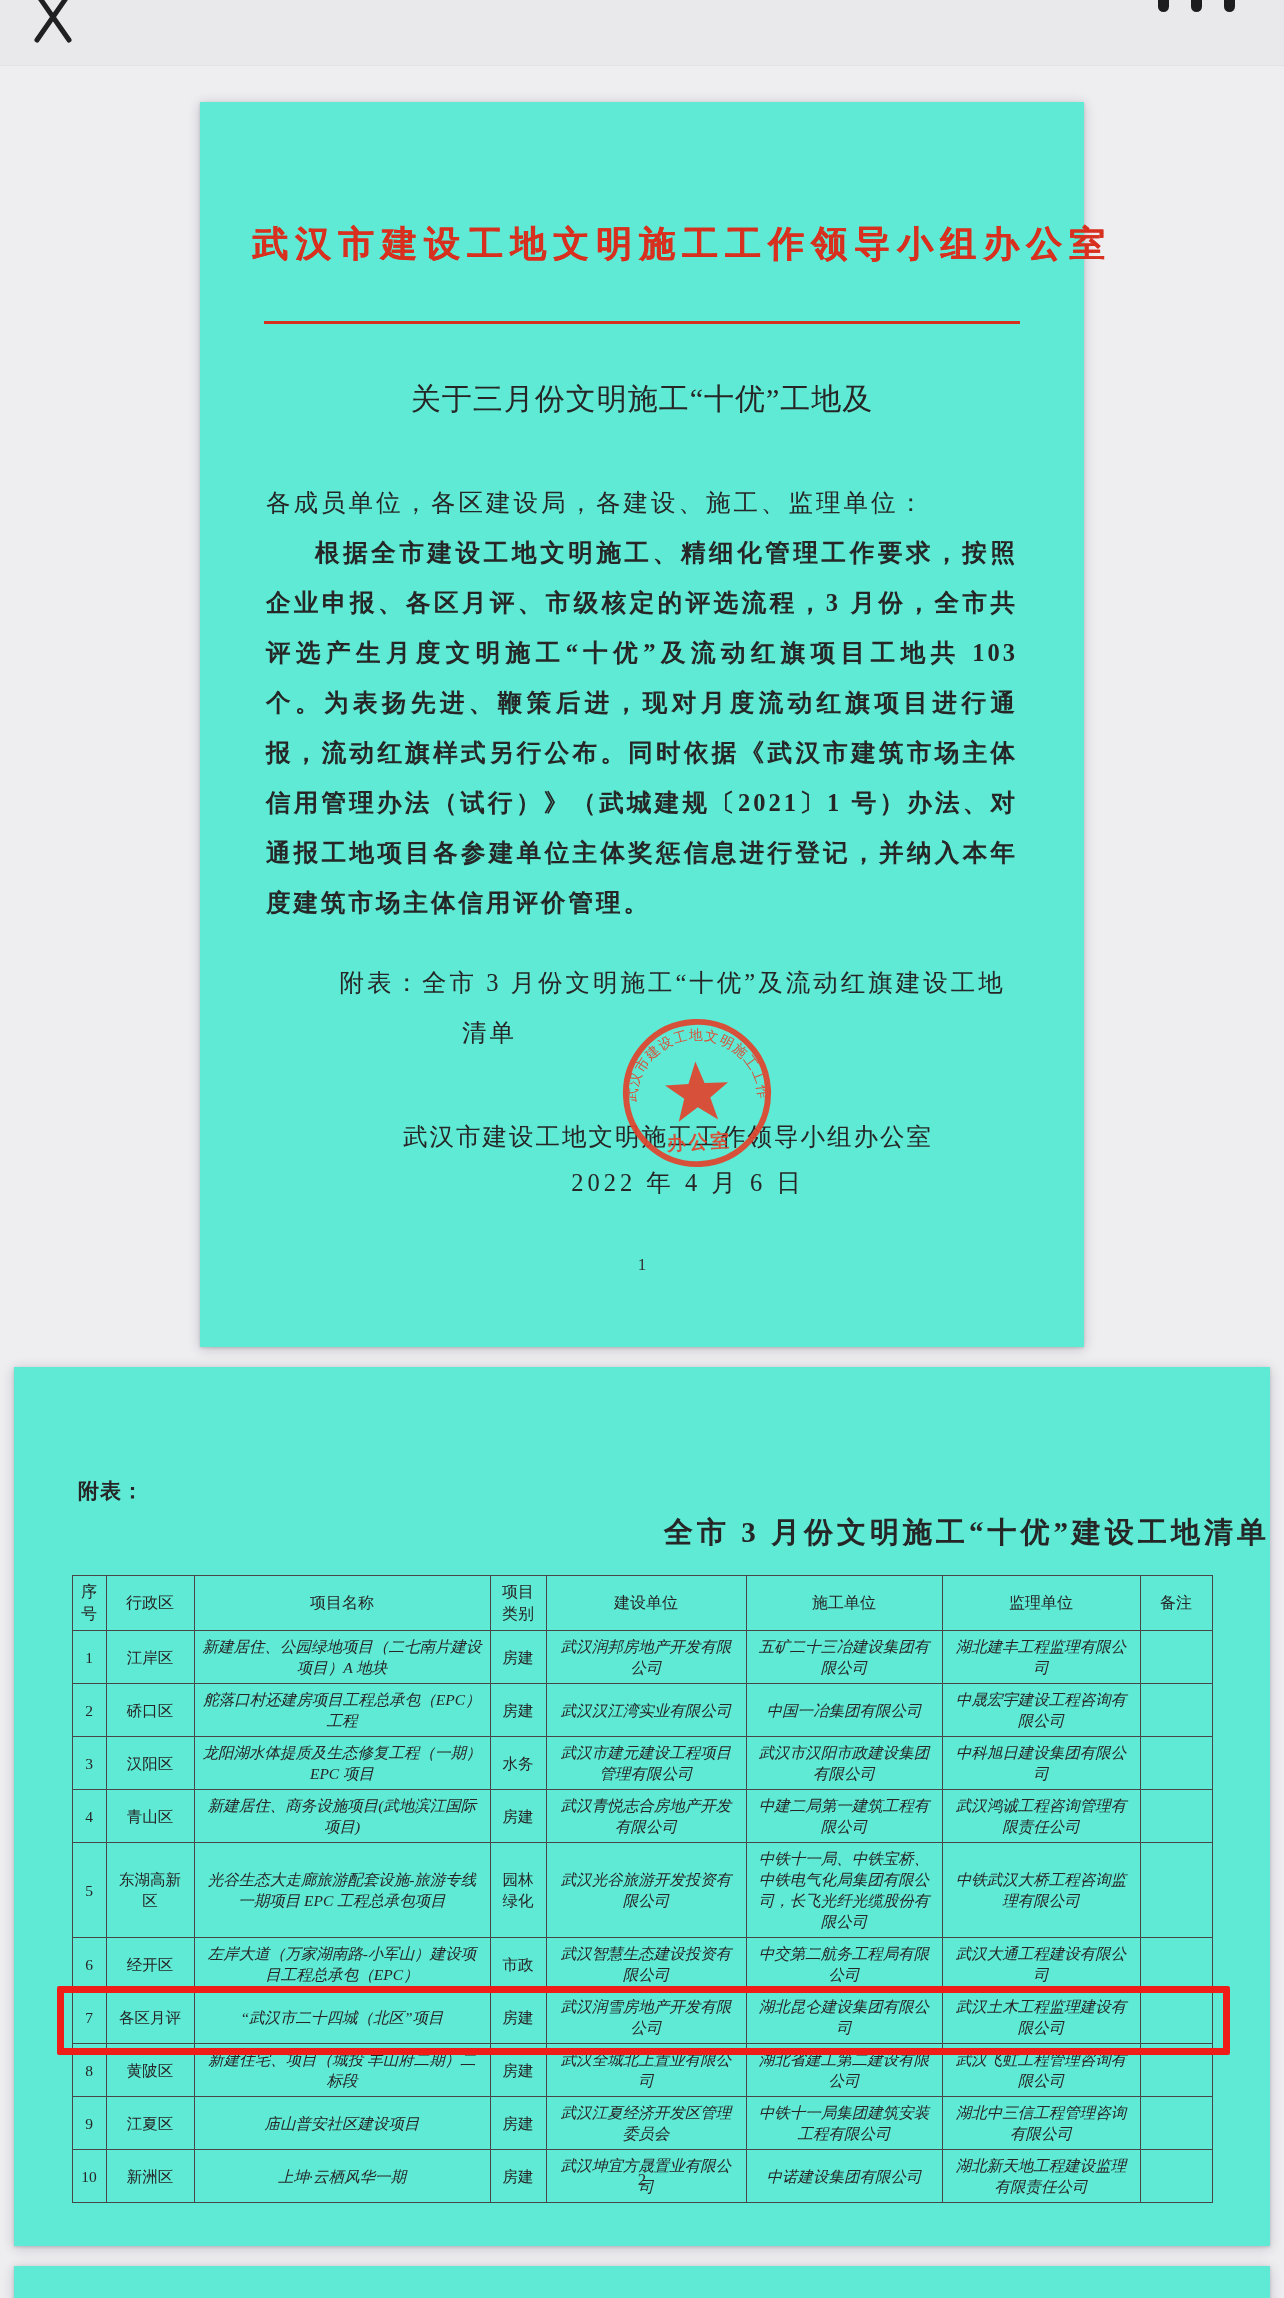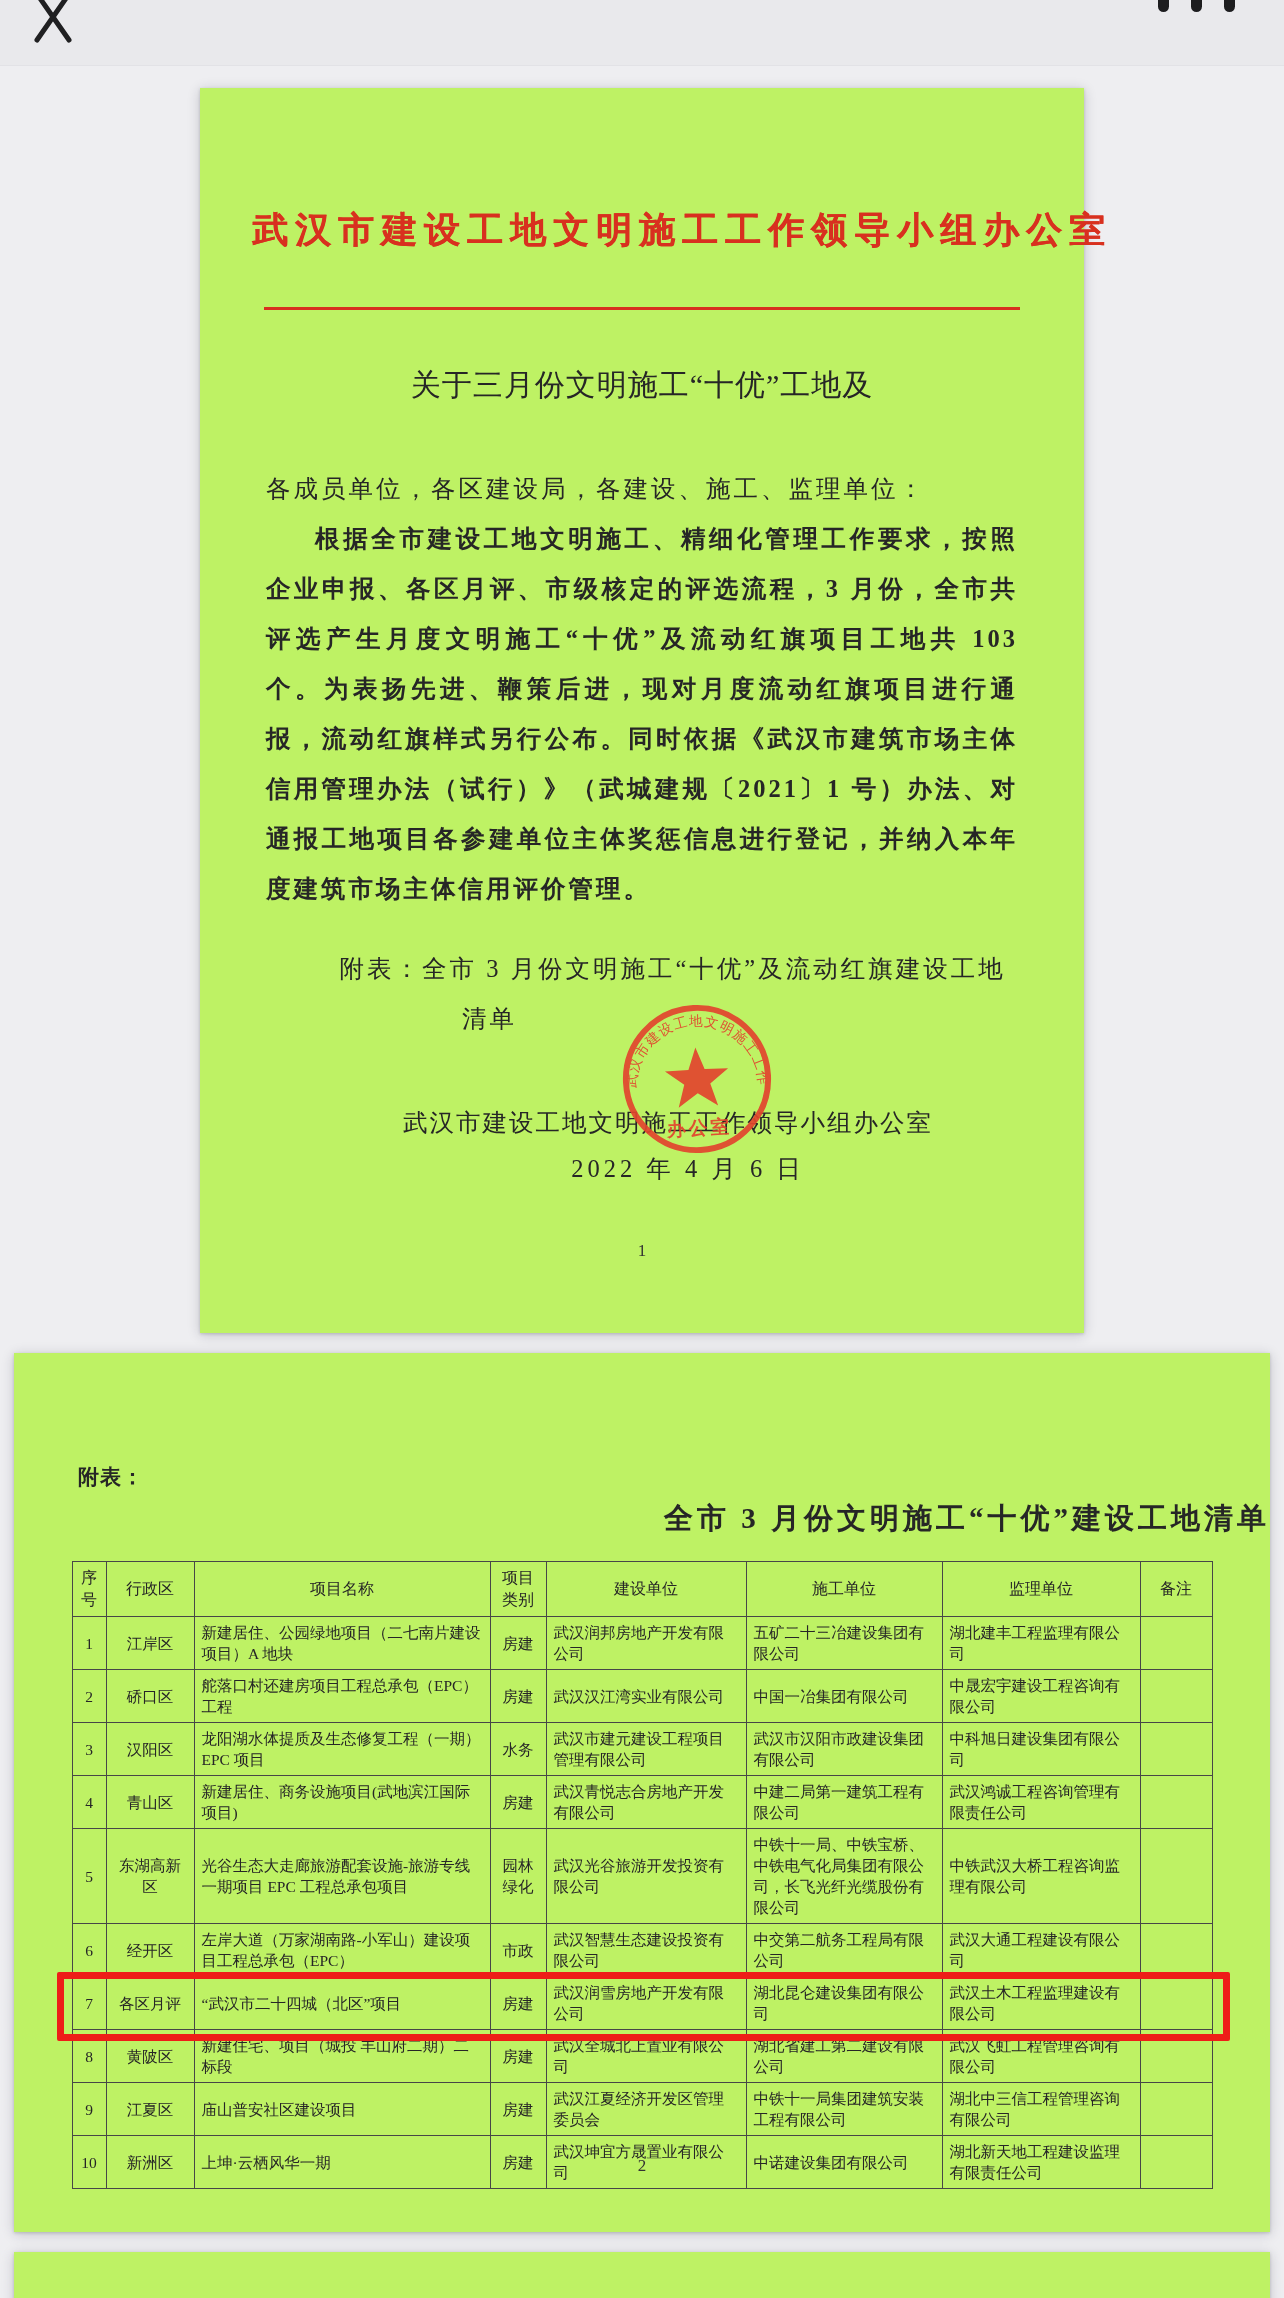--- a/index.html
+++ b/index.html
@@ -20,22 +20,23 @@
   .topbar{
     position:absolute;left:0;top:0;width:1284px;height:66px;
     background:#e9e9ec;border-bottom:1px solid #e2e2e6;
   }
   .close-btn{position:absolute;left:30px;top:-10px;width:46px;height:58px;cursor:pointer;}
   .close-btn svg{width:100%;height:100%;}
   .more-btn{position:absolute;left:1158px;top:-7px;width:110px;height:30px;display:flex;gap:22px;cursor:pointer;}
   .more-btn .dot{width:11px;height:19px;border-radius:6px;background:#1d1d1f;}
 
   .page{
-    position:absolute;background:#bef264;
+    position:absolute;background:#5eead4;
     box-shadow:0 2px 12px rgba(30,30,50,.20), 0 1px 3px rgba(30,30,50,.18);
+    margin-top:14px;
   }
   #page1{left:200px;top:88px;width:884px;height:1245px;padding:118px 66px 0 66px;}
   #page2{left:14px;top:1353px;width:1256px;height:879px;padding-top:110px;}
   #page3{left:14px;top:2252px;width:1256px;height:60px;}
 
   
   .org-title{
     text-align:center;color:var(--red);
     font-size:36px;font-weight:900;letter-spacing:7px;
     text-shadow:.6px 0 0 currentColor;
@@ -56,21 +57,21 @@
   .seal{position:absolute;left:418px;top:912px;width:158px;height:158px;opacity:.92;transform:rotate(-3deg);}
   .pageno{position:absolute;bottom:72px;left:0;width:100%;text-align:center;font-size:17px;color:#333;}
 
   
   .attach-label{margin-left:64px;font-size:21px;font-weight:bold;letter-spacing:1px;}
   .tbl-title{text-align:right;font-size:29px;font-weight:bold;letter-spacing:4px;margin-top:8px;}
   table{border-collapse:collapse;table-layout:fixed;width:1140px;margin:22px auto 0 auto;}
   th,td{border:1px solid #474747;font-weight:normal;vertical-align:middle;padding:5px 7px;}
   th{font-size:16px;text-align:center;line-height:22px;}
   td{font-size:15.5px;line-height:21px;text-align:center;}
-  td.c2,td.c4,td.c5,td.c6{text-align:left;}
+  td.c2,td.c4,td.c5,td.c6{text-align:center;font-style:italic;}
   .hbox{
     position:absolute;border:7px solid var(--hl);border-radius:2px;
     pointer-events:none;z-index:5;
   }
   .pageno2{position:absolute;bottom:56px;left:0;width:100%;text-align:center;font-size:17px;color:#333;}
 </style>
 </head>
 <body>
 
 <div class="topbar"></div>

